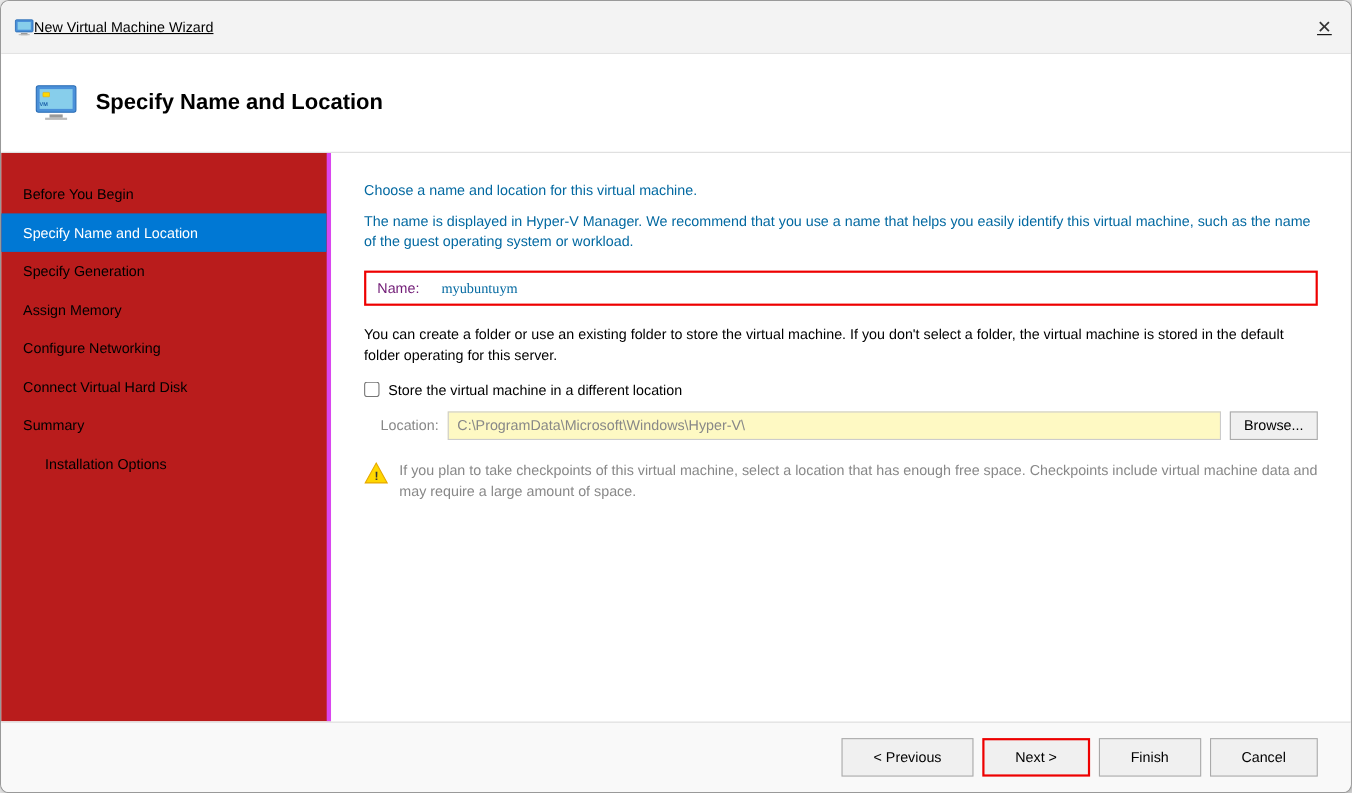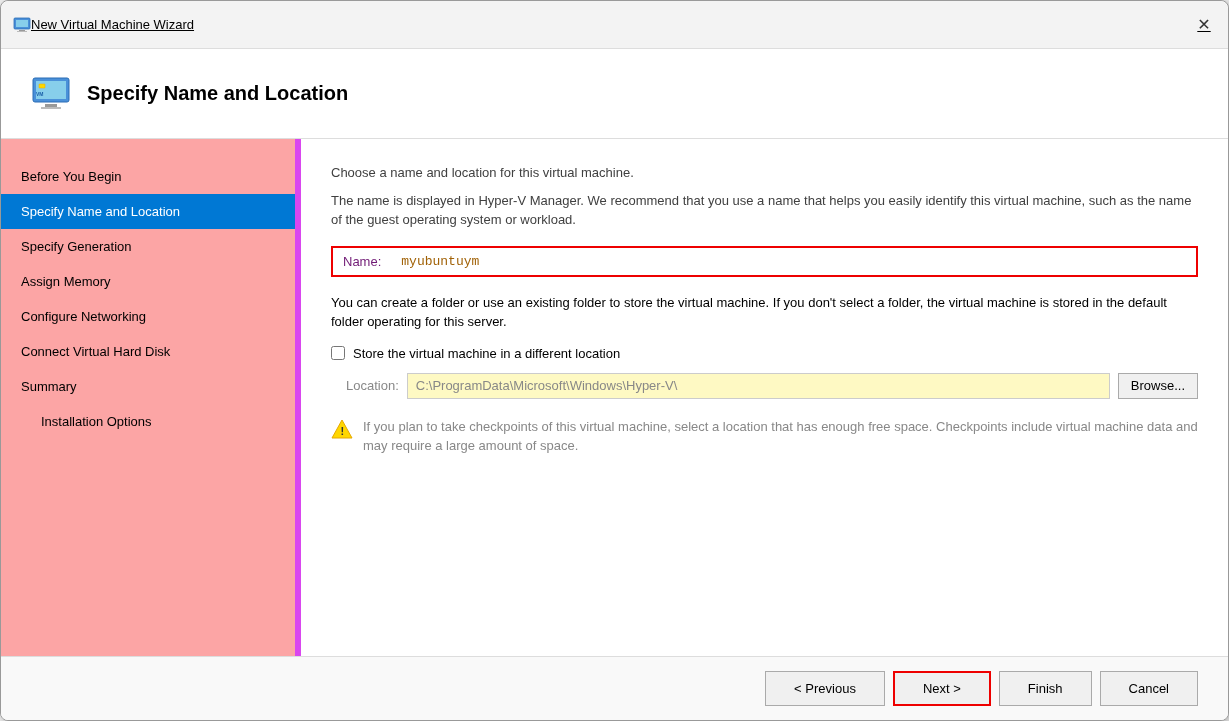--- a/index.html
+++ b/index.html
@@ -69,22 +69,22 @@
     }
     
     .wizard-body {
       display: flex;
       flex: 1;
       overflow: hidden;
     }
     
     .wizard-sidebar {
       width: 300px;
-      background: #fca5a5;
-      border-right: 6px solid #d946ef;
+      background: #b91c1c;
+      border-right: 4px solid #d946ef;
       padding: 20px 0;
       flex-shrink: 0;
       overflow-y: auto;
     }
     .sidebar-item {
       padding: 10px 20px;
       cursor: pointer;
       color: #000;
       font-size: 13px;
     }
@@ -97,21 +97,21 @@
     }
     
     .wizard-content {
       flex: 1;
       padding: 24px 30px;
       overflow-y: auto;
       background: #ffffff;
     }
     .content-description {
       margin-bottom: 16px;
-      color: #404040;
+      color: #0369a1;
       line-height: 1.5;
     }
     .content-description p {
       margin-bottom: 8px;
     }
     
     .name-field-row {
       display: flex;
       align-items: center;
       border: 2px solid #e00;
@@ -123,22 +123,22 @@
       font-size: 13px;
       color: #701a75;
       margin-right: 20px;
       white-space: nowrap;
     }
     .name-input {
       flex: 1;
       border: none;
       outline: none;
       font-size: 13px;
-      font-family: Liberation Mono, monospace;
-      color: #a16207;
+      font-family: Liberation Serif, serif;
+      color: #0369a1;
       background: transparent;
     }
     
     .location-description {
       color: #000;
       line-height: 1.5;
       margin-bottom: 14px;
     }
     .checkbox-row {
       display: flex;

